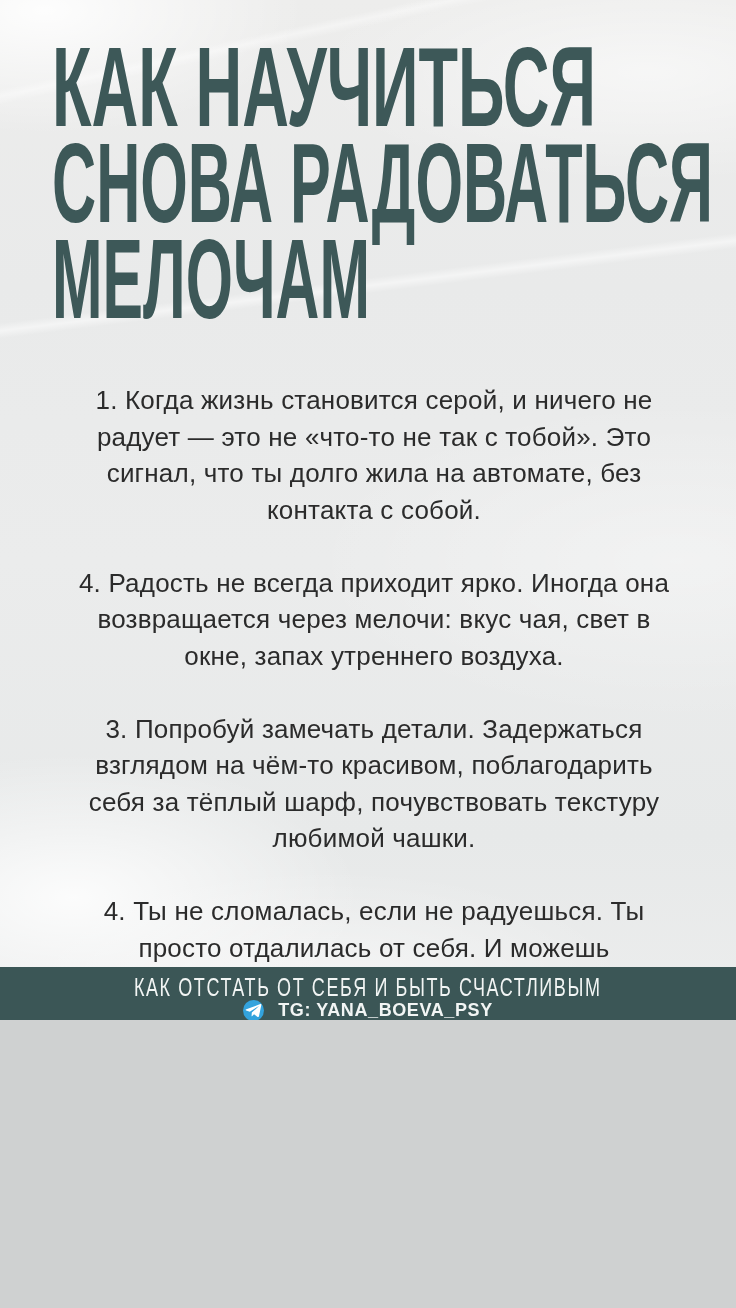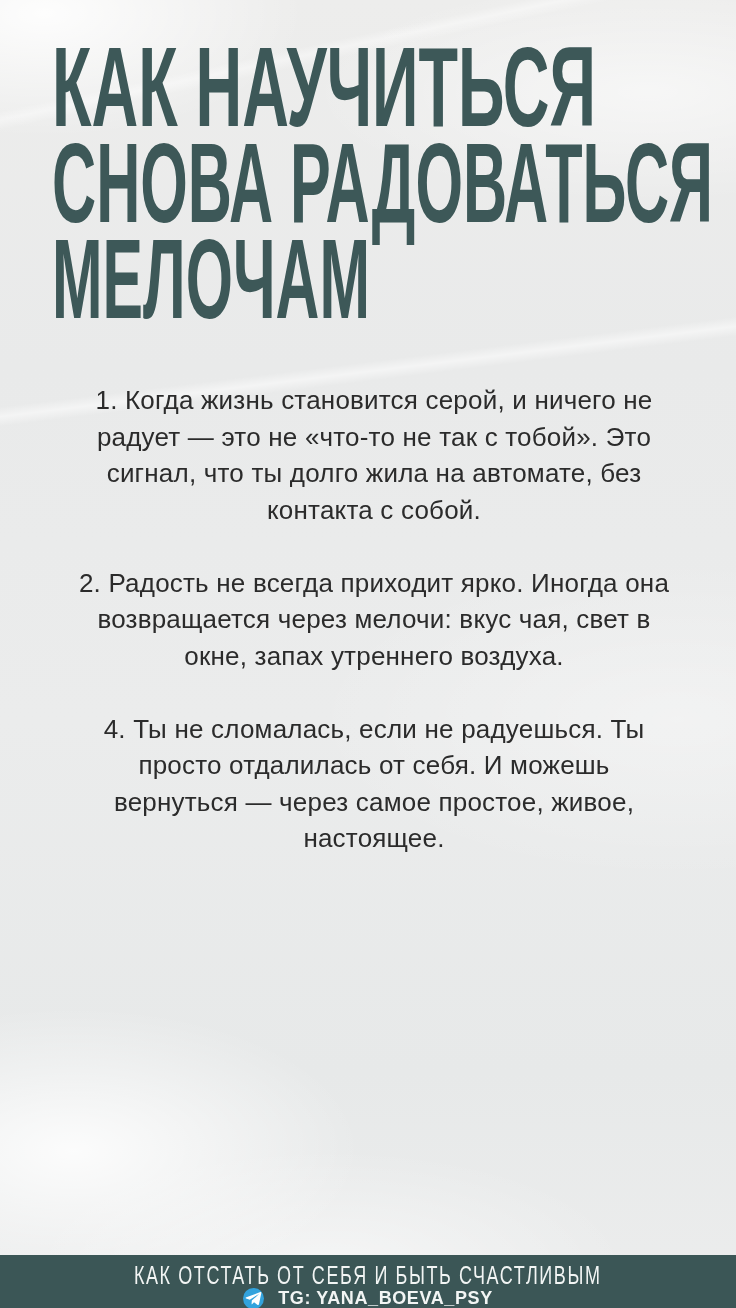--- a/index.html
+++ b/index.html
@@ -1,18 +1,18 @@
 <!DOCTYPE html>
 <html style="--title-color: #3d5858; --body-text: #2b2b2b; --background: #e9eaea; --footer-bg: #3b5656; --footer-text: #f2f5f4; --telegram-blue: #33a3dd; --plane-white: #ffffff;"><head>
 <meta charset="utf-8">
 <style>
   html,body{margin:0;padding:0;background:#cfd1d1;}
   .poster{
     position:relative;
-    width:736px;height:1308px;
+    width:736px;height:1020px;
     margin:0 auto;
     overflow:hidden;
     font-family:"Liberation Sans",sans-serif;
     background:
       radial-gradient(ellipse 420px 200px at 6% 1%, rgba(255,255,255,.9), rgba(255,255,255,0) 62%),
       radial-gradient(ellipse 520px 170px at 88% 7%, rgba(255,255,255,.55), rgba(255,255,255,0) 65%),
       radial-gradient(ellipse 480px 240px at 10% 88%, rgba(255,255,255,.85), rgba(255,255,255,0) 60%),
       radial-gradient(ellipse 600px 260px at 92% 55%, rgba(255,255,255,.35), rgba(255,255,255,0) 62%),
       radial-gradient(ellipse 500px 200px at 45% 97%, rgba(255,255,255,.5), rgba(255,255,255,0) 60%),
       linear-gradient(173deg, rgba(255,255,255,0) 29.1%, rgba(255,255,255,.5) 29.8%, rgba(255,255,255,0) 30.5%),
@@ -75,23 +75,27 @@
     <text x="52" y="126" textLength="544" lengthAdjust="spacingAndGlyphs">КАК НАУЧИТЬСЯ</text>
     <text x="52" y="222" textLength="661" lengthAdjust="spacingAndGlyphs">СНОВА РАДОВАТЬСЯ</text>
     <text x="52" y="318" textLength="318" lengthAdjust="spacingAndGlyphs">МЕЛОЧАМ</text>
   </svg>
 
   <div class="body-text">
     <p class="para">1. Когда жизнь становится серой, и ничего не
 радует — это не «что-то не так с тобой». Это
 сигнал, что ты долго жила на автомате, без
 контакта с собой.</p>
-    <p class="para">2. Радость не всегда приходит ярко. Иногда она
+    <p class="para">4. Радость не всегда приходит ярко. Иногда она
 возвращается через мелочи: вкус чая, свет в
 окне, запах утреннего воздуха.</p>
+    <p class="para">3. Попробуй замечать детали. Задержаться
+взглядом на чём-то красивом, поблагодарить
+себя за тёплый шарф, почувствовать текстуру
+любимой чашки.</p>
     <p class="para">4. Ты не сломалась, если не радуешься. Ты
 просто отдалилась от себя. И можешь
 вернуться — через самое простое, живое,
 настоящее.</p>
   </div>
 
   <div class="footer">
     <span class="tagline">КАК ОТСТАТЬ ОТ СЕБЯ И БЫТЬ СЧАСТЛИВЫМ</span>
     <div class="handle-row">
       <span class="tg-icon">

